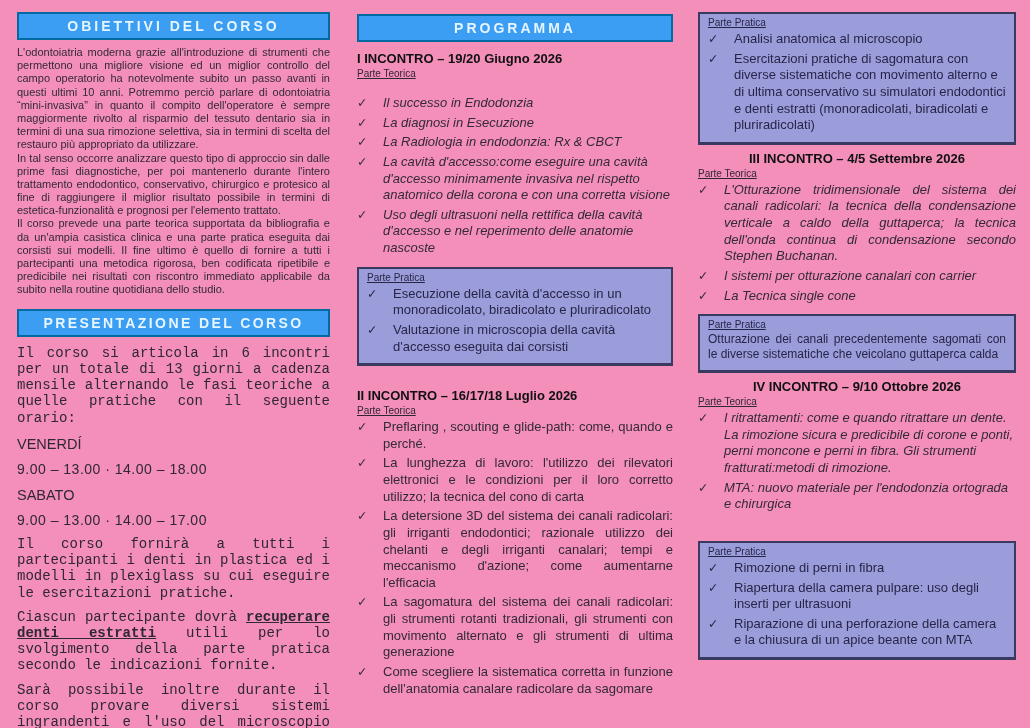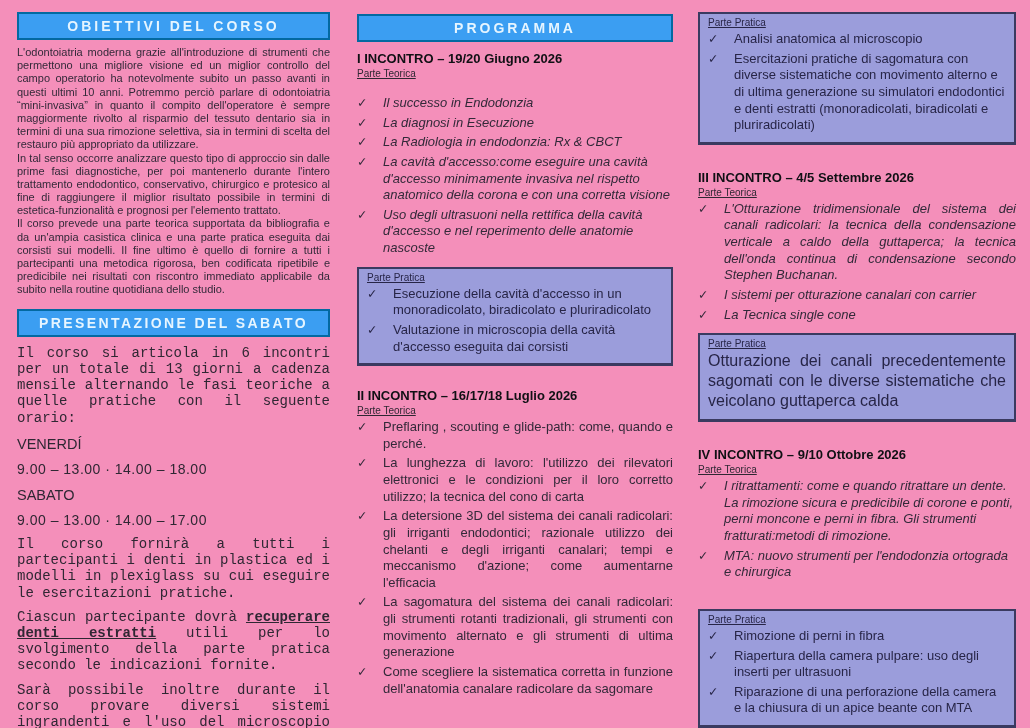--- a/index.html
+++ b/index.html
@@ -42,43 +42,43 @@
   ul.gap{margin-top:16px;}
   ul.it .t{font-style:italic;}
   ul.just .t{text-align:justify;}
 
   .pbox{
     background:#9B9DDB;border:2px solid #3A3A60;border-bottom-width:3px;
     padding:3px 8px 8px 8px;margin-top:10px;color:#272547;
   }
   .pbox .sublabel{margin-top:0;color:#272547;}
   .pbox ul.checks{color:#272547;}
-  .pbox .plain{margin:2px 0 0 0;font-size:16px;line-height:1.25;text-align:justify;}
+  .pbox .plain{margin:2px 0 0 0;font-size:12px;line-height:1.25;text-align:justify;}
   #col-right .pbox.first{margin-top:12px;}
   .m2{margin-top:22px;}
-  #col-right .mtitle{margin-top:25px;}
+  #col-right .mtitle{margin-top:6px;text-align:center;}
   .pbox.last{margin-top:28px;}
 </style>
 </head>
 <body>
 
 <div class="page">
 
   <div class="col" id="col-left">
     <div class="bar">
       <span>OBIETTIVI DEL CORSO</span>
     </div>
     <div class="obj-text">
       <p>L'odontoiatria moderna grazie all'introduzione di strumenti che permettono una migliore visione ed un miglior controllo del campo operatorio ha notevolmente subito un passo avanti in questi ultimi 10 anni. Potremmo perciò parlare di odontoiatria “mini-invasiva” in quanto il compito dell'operatore è sempre maggiormente rivolto al risparmio del tessuto dentario sia in termini di una sua rimozione selettiva, sia in termini di scelta del restauro più appropriato da utilizzare.</p>
       <p>In tal senso occorre analizzare questo tipo di approccio sin dalle prime fasi diagnostiche, per poi mantenerlo durante l'intero trattamento endodontico, conservativo, chirurgico e protesico al fine di raggiungere il miglior risultato possibile in termini di estetica-funzionalità e prognosi per l'elemento trattato.</p>
       <p>Il corso prevede una parte teorica supportata da bibliografia e da un'ampia casistica clinica e una parte pratica eseguita dai corsisti sui modelli. Il fine ultimo è quello di fornire a tutti i partecipanti una metodica rigorosa, ben codificata ripetibile e predicibile nei risultati con riscontro immediato applicabile da subito nella routine quotidiana dello studio.</p>
     </div>
 
     <div class="bar tight">
-      <span>PRESENTAZIONE DEL SABATO</span>
+      <span>PRESENTAZIONE DEL CORSO</span>
     </div>
     <div class="pres">
       <p class="jp">Il corso si articola in 6 incontri per un totale di 13 giorni a cadenza mensile alternando le fasi teoriche a quelle pratiche con il seguente orario:</p>
       <p class="day">VENERDÍ</p>
       <p class="hours">9.00 – 13.00  ·  14.00 – 18.00</p>
       <p class="day">SABATO</p>
       <p class="hours">9.00 – 13.00  ·  14.00 – 17.00</p>
       <p class="jp">Il corso fornirà a tutti i partecipanti i denti in plastica ed i modelli in plexiglass su cui eseguire le esercitazioni pratiche.</p>
       <p class="jp">
         <span>Ciascun partecipante dovrà </span><span class="bu">recuperare denti estratti</span><span> utili per lo svolgimento della parte pratica secondo le indicazioni fornite.</span>
@@ -160,21 +160,21 @@
   <div class="col" id="col-right">
     <div class="pbox first">
       <div class="sublabel">Parte Pratica</div>
       <ul class="checks">
         <li>
             <span class="check">✓</span>
             <span class="t">Analisi anatomica al microscopio</span>
           </li>
         <li>
             <span class="check">✓</span>
-            <span class="t">Esercitazioni pratiche di sagomatura con diverse sistematiche con movimento alterno e di ultima generazione su simulatori endodontici e denti estratti (monoradicolati, biradicolati e pluriradicolati)</span>
+            <span class="t">Esercitazioni pratiche di sagomatura con diverse sistematiche con movimento alterno e di ultima conservativo su simulatori endodontici e denti estratti (monoradicolati, biradicolati e pluriradicolati)</span>
           </li>
       </ul>
     </div>
 
     <div class="mtitle">III INCONTRO – 4/5 Settembre 2026</div>
     <div class="sublabel">Parte Teorica</div>
     <ul class="checks it just">
       <li>
           <span class="check">✓</span>
           <span class="t">L'Otturazione tridimensionale del sistema dei canali radicolari: la tecnica della condensazione verticale a caldo della guttaperca; la tecnica dell'onda continua di condensazione secondo Stephen Buchanan.</span>
@@ -196,21 +196,21 @@
 
     <div class="mtitle">IV INCONTRO – 9/10 Ottobre  2026</div>
     <div class="sublabel">Parte Teorica</div>
     <ul class="checks it">
       <li>
           <span class="check">✓</span>
           <span class="t">I ritrattamenti: come e quando ritrattare un dente. La rimozione sicura e predicibile di corone e ponti, perni moncone e perni in fibra. Gli strumenti fratturati:metodi di rimozione.</span>
         </li>
       <li>
           <span class="check">✓</span>
-          <span class="t">MTA: nuovo strumenti per l'endodonzia ortograda e chirurgica</span>
+          <span class="t">MTA: nuovo materiale per l'endodonzia ortograda e chirurgica</span>
         </li>
     </ul>
 
     <div class="pbox last">
       <div class="sublabel">Parte Pratica</div>
       <ul class="checks">
         <li>
             <span class="check">✓</span>
             <span class="t">Rimozione di perni in fibra</span>
           </li>

